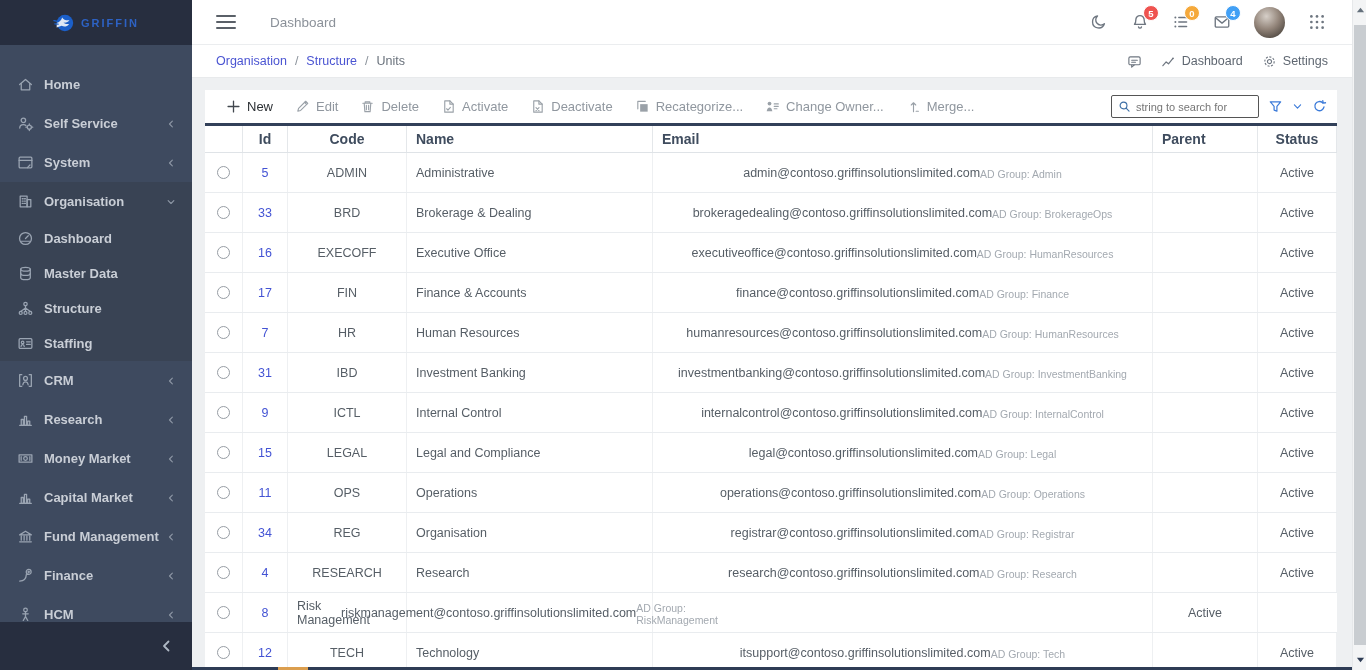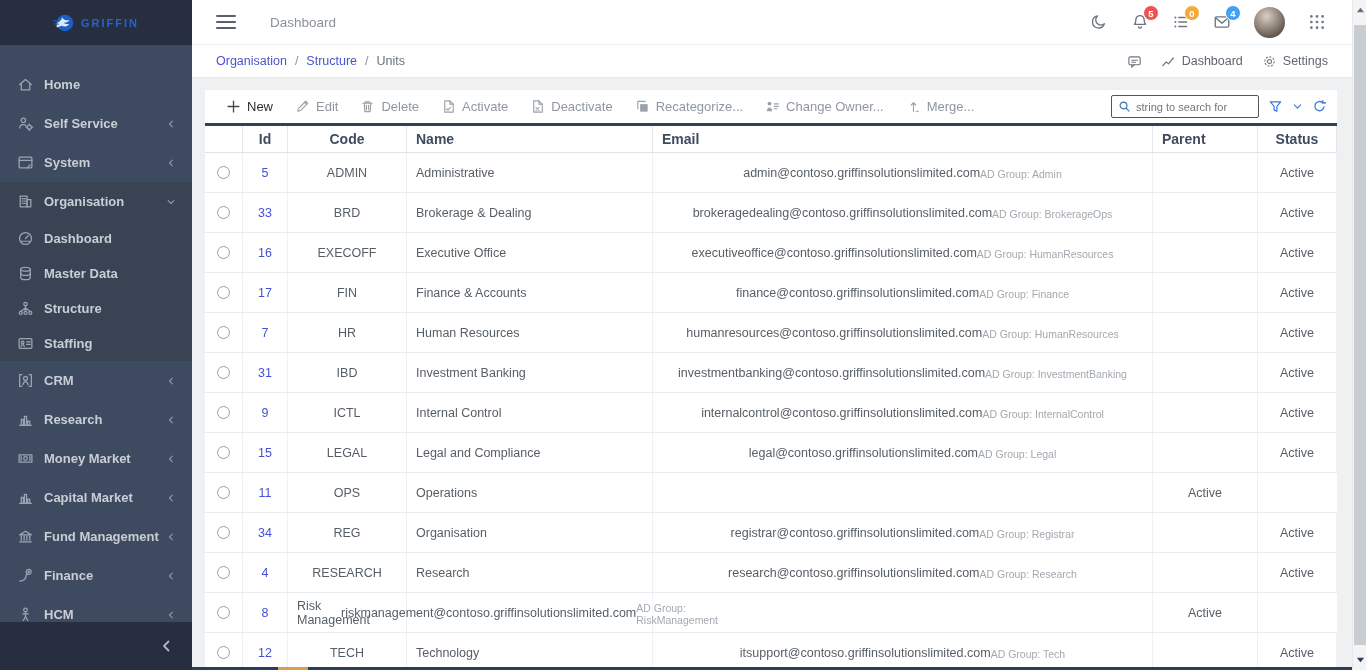--- a/index.html
+++ b/index.html
@@ -632,20 +632,24 @@
         </div>
         <div class="grid-row">
           <div class="gc center">
             <span class="radio"></span>
           </div>
           <div class="gc center">
             <a class="id-link">11</a>
           </div>
           <div class="gc center">OPS</div>
           <div class="gc">Operations</div>
+          <div class="gc c-email">
+            <div class="email-main">operations@contoso.griffinsolutionslimited.com</div>
+            <div class="email-sub">AD Group: Operations</div>
+          </div>
           <div class="gc"></div>
           <div class="gc center">Active</div>
         </div>
         <div class="grid-row">
           <div class="gc center">
             <span class="radio"></span>
           </div>
           <div class="gc center">
             <a class="id-link">34</a>
           </div>

